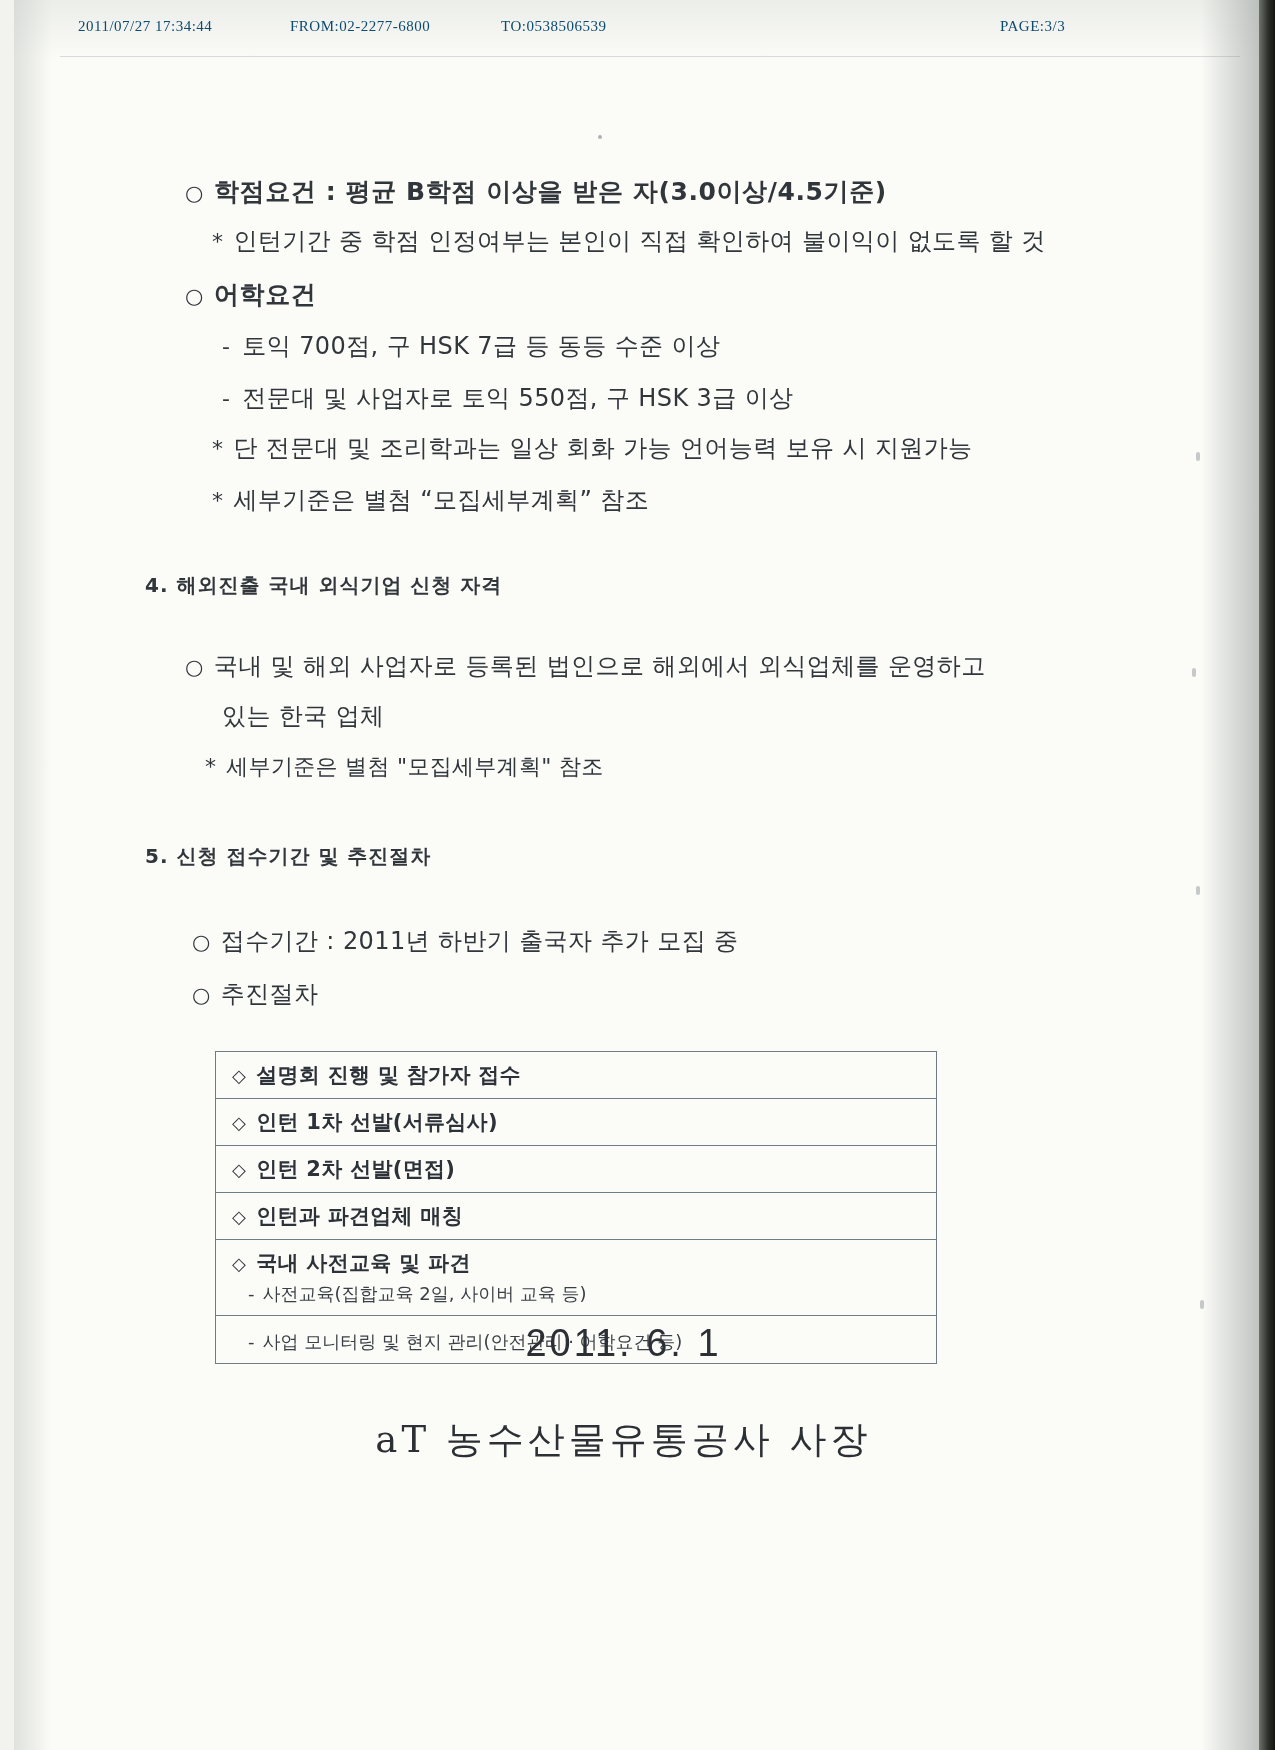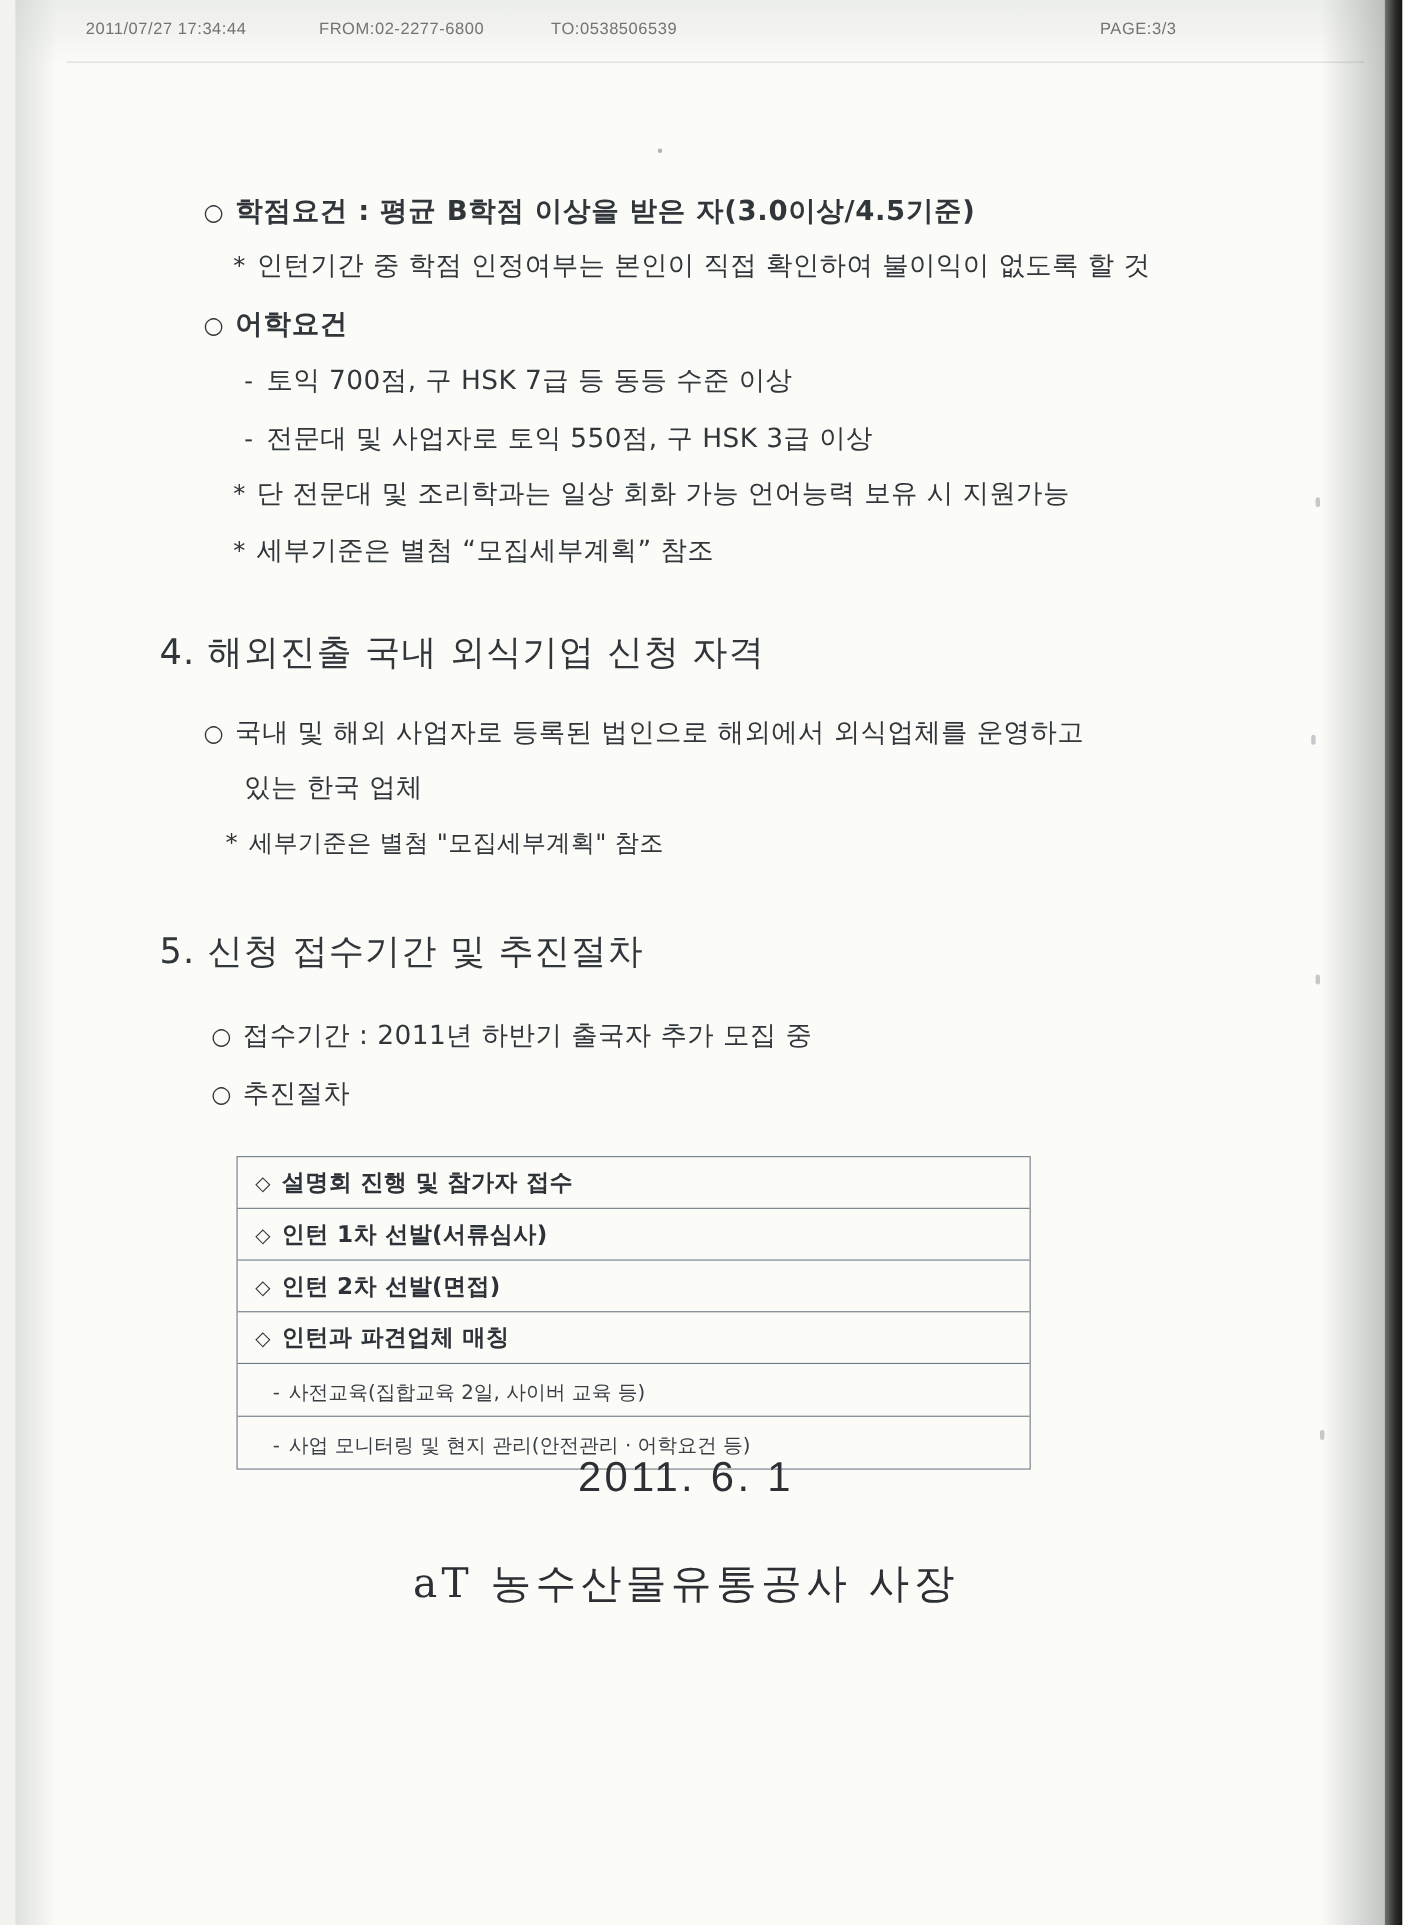--- a/index.html
+++ b/index.html
@@ -37,24 +37,24 @@
     width: 16px;
     height: 1750px;
     background: linear-gradient(90deg, #6e716c 0%, #2a2c28 60%, #14150f 100%);
   }
   .fax-header {
     position: absolute;
     top: 18px;
     left: 0;
     width: 1247px;
     height: 26px;
-    font-family: Liberation Sans, sans-serif;
+    font-family: Liberation Serif, serif;
     font-size: 15px;
     letter-spacing: 0.5px;
-    color: #737373;
+    color: #0c4a6e;
     white-space: nowrap;
   }
   .fax-header span { position: absolute; top: 0; }
   .fh-date { left: 78px; }
   .fh-from { left: 290px; }
   .fh-to   { left: 480px; margin-left: 21px; }
   .fh-page { left: 1000px; }
 
   .hdr-rule {
     position: absolute;
@@ -72,21 +72,21 @@
     width: 1247px;
   }
 
   
   .ln {
     position: absolute;
     white-space: nowrap;
     font-family: "DejaVu Sans", sans-serif;
     color: #31363b;
   }
-  .h1 { font-size: 32px; font-weight: 400; letter-spacing: 1px; }
+  .h1 { font-size: 20px; font-weight: 700; letter-spacing: 1px; }
   .h2 { font-size: 25px; font-weight: 600; letter-spacing: 0.6px; }
   .p  { font-size: 24px; font-weight: 500; letter-spacing: 0.4px; }
   .p-small { font-size: 22px; font-weight: 500; letter-spacing: 0.3px; }
 
   .bullet-circle::before {
     content: "○";
     margin-right: 10px;
     font-size: 21px;
   }
   .bullet-star::before {
@@ -239,20 +239,21 @@
     <div class="proc-row">
       <div class="proc-main">인턴 1차 선발(서류심사)</div>
     </div>
     <div class="proc-row">
       <div class="proc-main">인턴 2차 선발(면접)</div>
     </div>
     <div class="proc-row">
       <div class="proc-main">인턴과 파견업체 매칭</div>
     </div>
     <div class="proc-row">
+      <div class="proc-main">국내 사전교육 및 파견</div>
       <div class="proc-sub">사전교육(집합교육 2일, 사이버 교육 등)</div>
     </div>
     <div class="proc-row">
       <div class="proc-sub">사업 모니터링 및 현지 관리(안전관리 · 어학요건 등)</div>
     </div>
   </div>
 
   <div class="date-line">2011. 6. 1</div>
   <div class="signature-line">aT 농수산물유통공사 사장</div>
 

